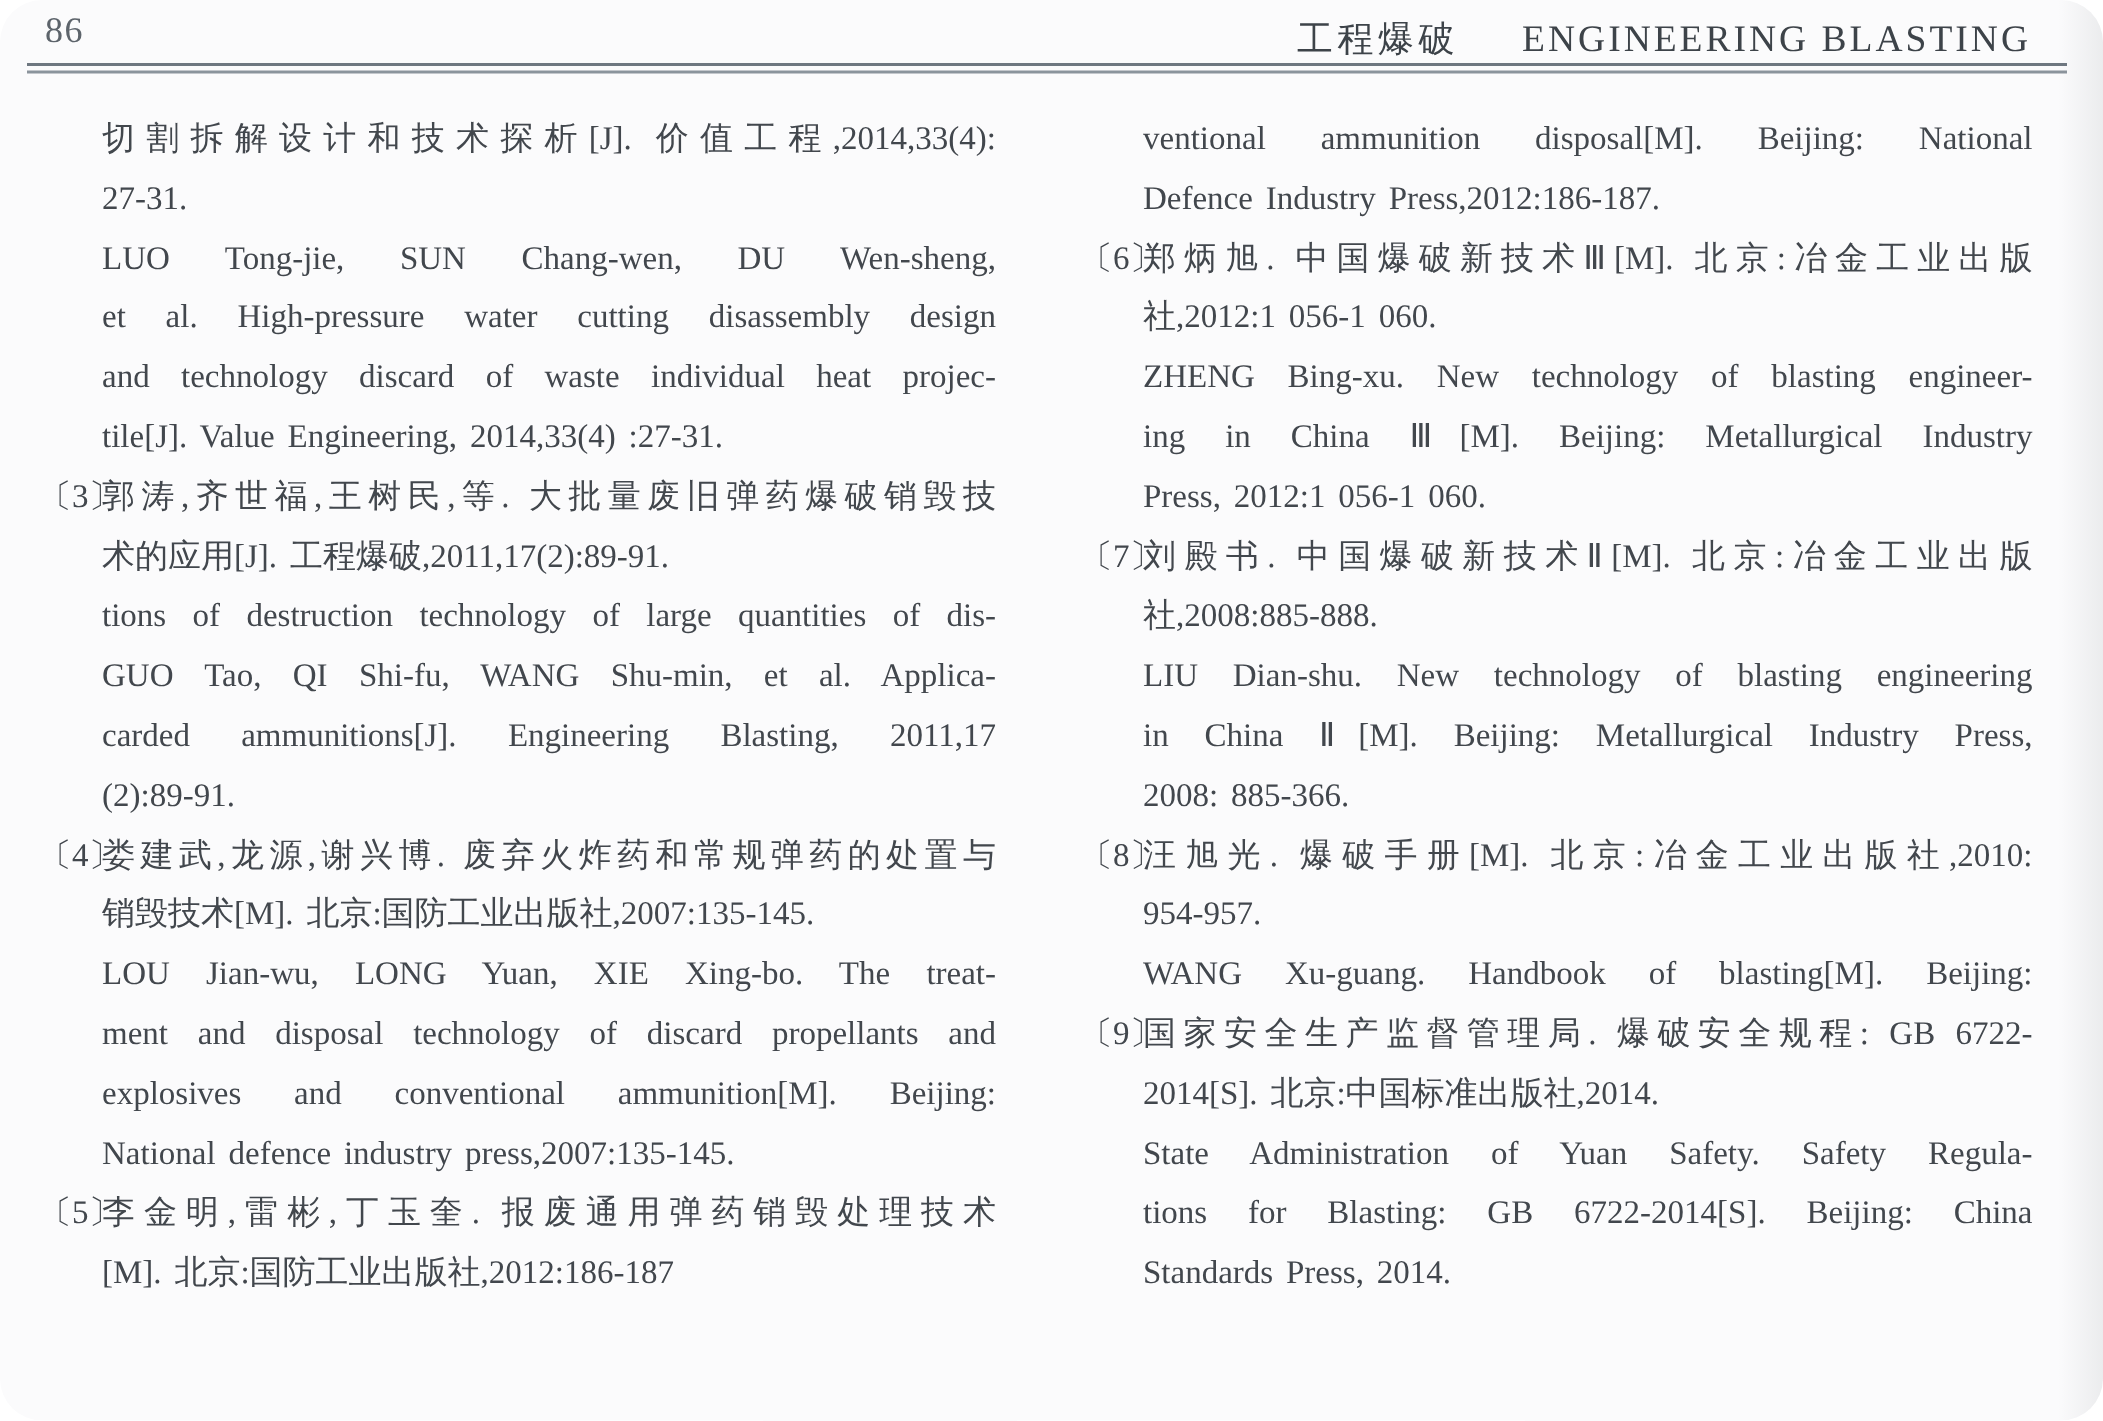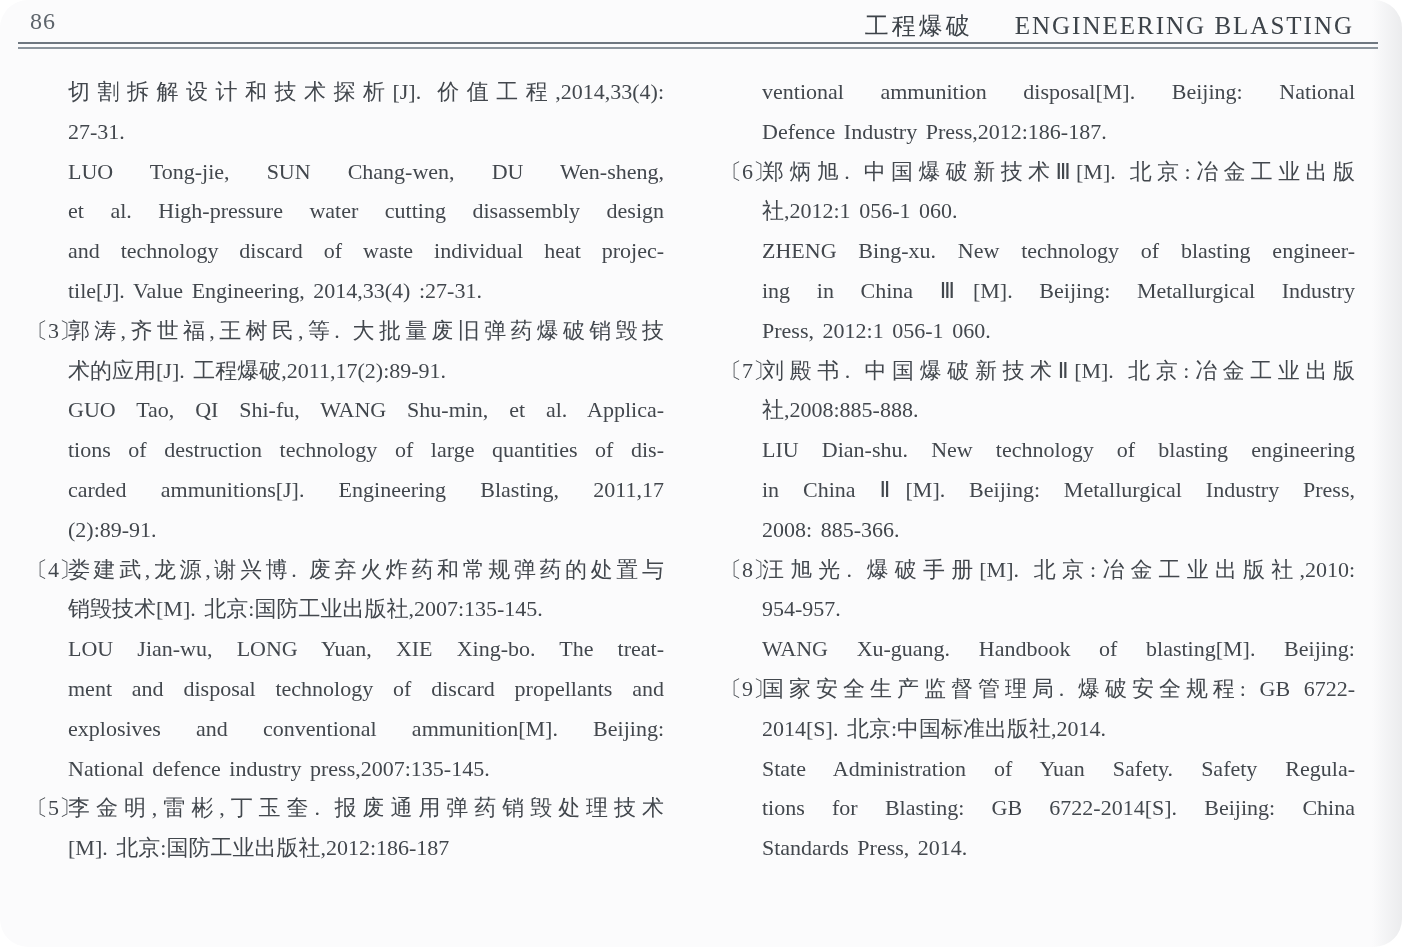--- a/index.html
+++ b/index.html
@@ -125,24 +125,24 @@
         <span class="txt">tile[J]. Value Engineering, 2014,33(4) :27-31.</span>
       </div>
       <div class="line j">
         <span class="num">〔3〕</span>
         <span class="txt">郭涛,齐世福,王树民,等. 大批量废旧弹药爆破销毁技</span>
       </div>
       <div class="line">
         <span class="txt">术的应用[J]. 工程爆破,2011,17(2):89-91.</span>
       </div>
       <div class="line j">
+        <span class="txt">tions of destruction technology of large quantities of dis-</span>
+      </div>
+      <div class="line j">
         <span class="txt">GUO Tao, QI Shi-fu, WANG Shu-min, et al. Applica-</span>
-      </div>
-      <div class="line j">
-        <span class="txt">tions of destruction technology of large quantities of dis-</span>
       </div>
       <div class="line j">
         <span class="txt">carded ammunitions[J]. Engineering Blasting, 2011,17</span>
       </div>
       <div class="line">
         <span class="txt">(2):89-91.</span>
       </div>
       <div class="line j">
         <span class="num">〔4〕</span>
         <span class="txt">娄建武,龙源,谢兴博. 废弃火炸药和常规弹药的处置与</span>

